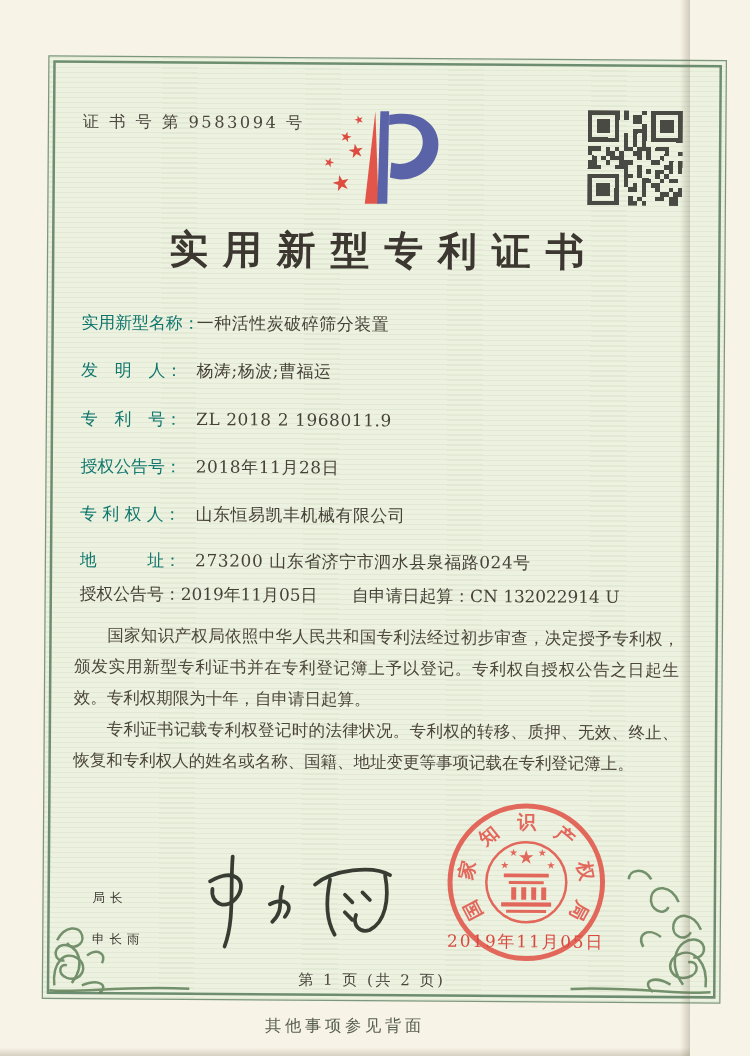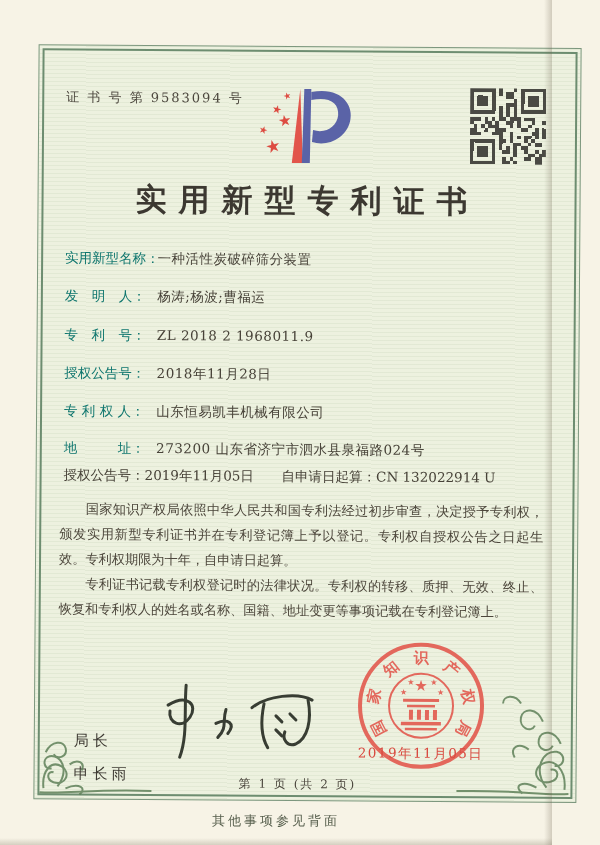--- a/index.html
+++ b/index.html
@@ -30,21 +30,21 @@
     font-size:31px;font-weight:bold;letter-spacing:12px;color:#3c3831;text-indent:12px;}
   .row{position:absolute;left:64px;font-size:13.5px;color:#474238;white-space:nowrap;}
   .row .lbl{display:inline-block;width:88px;color:#0f766e;}
   .row .val{letter-spacing:.5px;}
   .r0{top:251px}.r1{top:289px}.r2{top:328px}.r3{top:366px}.r4{top:404px}.r5{top:441px}
   .grant{position:absolute;top:468px;left:64px;font-size:13.5px;white-space:nowrap;color:#474238;}
   .grant .pair2{position:absolute;left:218px;top:0;}
   .paras{position:absolute;left:60px;top:498px;width:484px;
     font-size:13.2px;line-height:25px;text-align:justify;color:#4c463b;}
   .paras p{margin:0;text-indent:2em;}
-  .signer{position:absolute;left:76px;top:726px;font-size:15px;letter-spacing:4px;color:#3e3a33;line-height:33px;}
+  .signer{position:absolute;left:76px;top:704px;font-size:10px;letter-spacing:4px;color:#3e3a33;line-height:33px;}
   .signature{position:absolute;left:150px;top:672px;width:175px;height:95px;}
   .seal{position:absolute;left:356px;top:638px;width:134px;height:134px;}
   .seal-date{position:absolute;left:360px;top:744px;font-size:13.5px;letter-spacing:1.5px;color:#d9493f;white-space:nowrap;}
   .pagenum{position:absolute;left:0;right:0;top:776px;text-align:center;font-size:12px;letter-spacing:2px;color:#4b463d;}
   .backnote{position:absolute;left:0;right:0;top:812px;text-align:center;font-size:13px;letter-spacing:3px;color:#565e4c;}
   .flourish{position:absolute;width:120px;height:68px;}
   .flourish.bl{left:38px;top:732px;}
   .flourish.br{right:25px;top:690px;transform:scaleX(-1);height:108px;}
 </style>
 </head>

